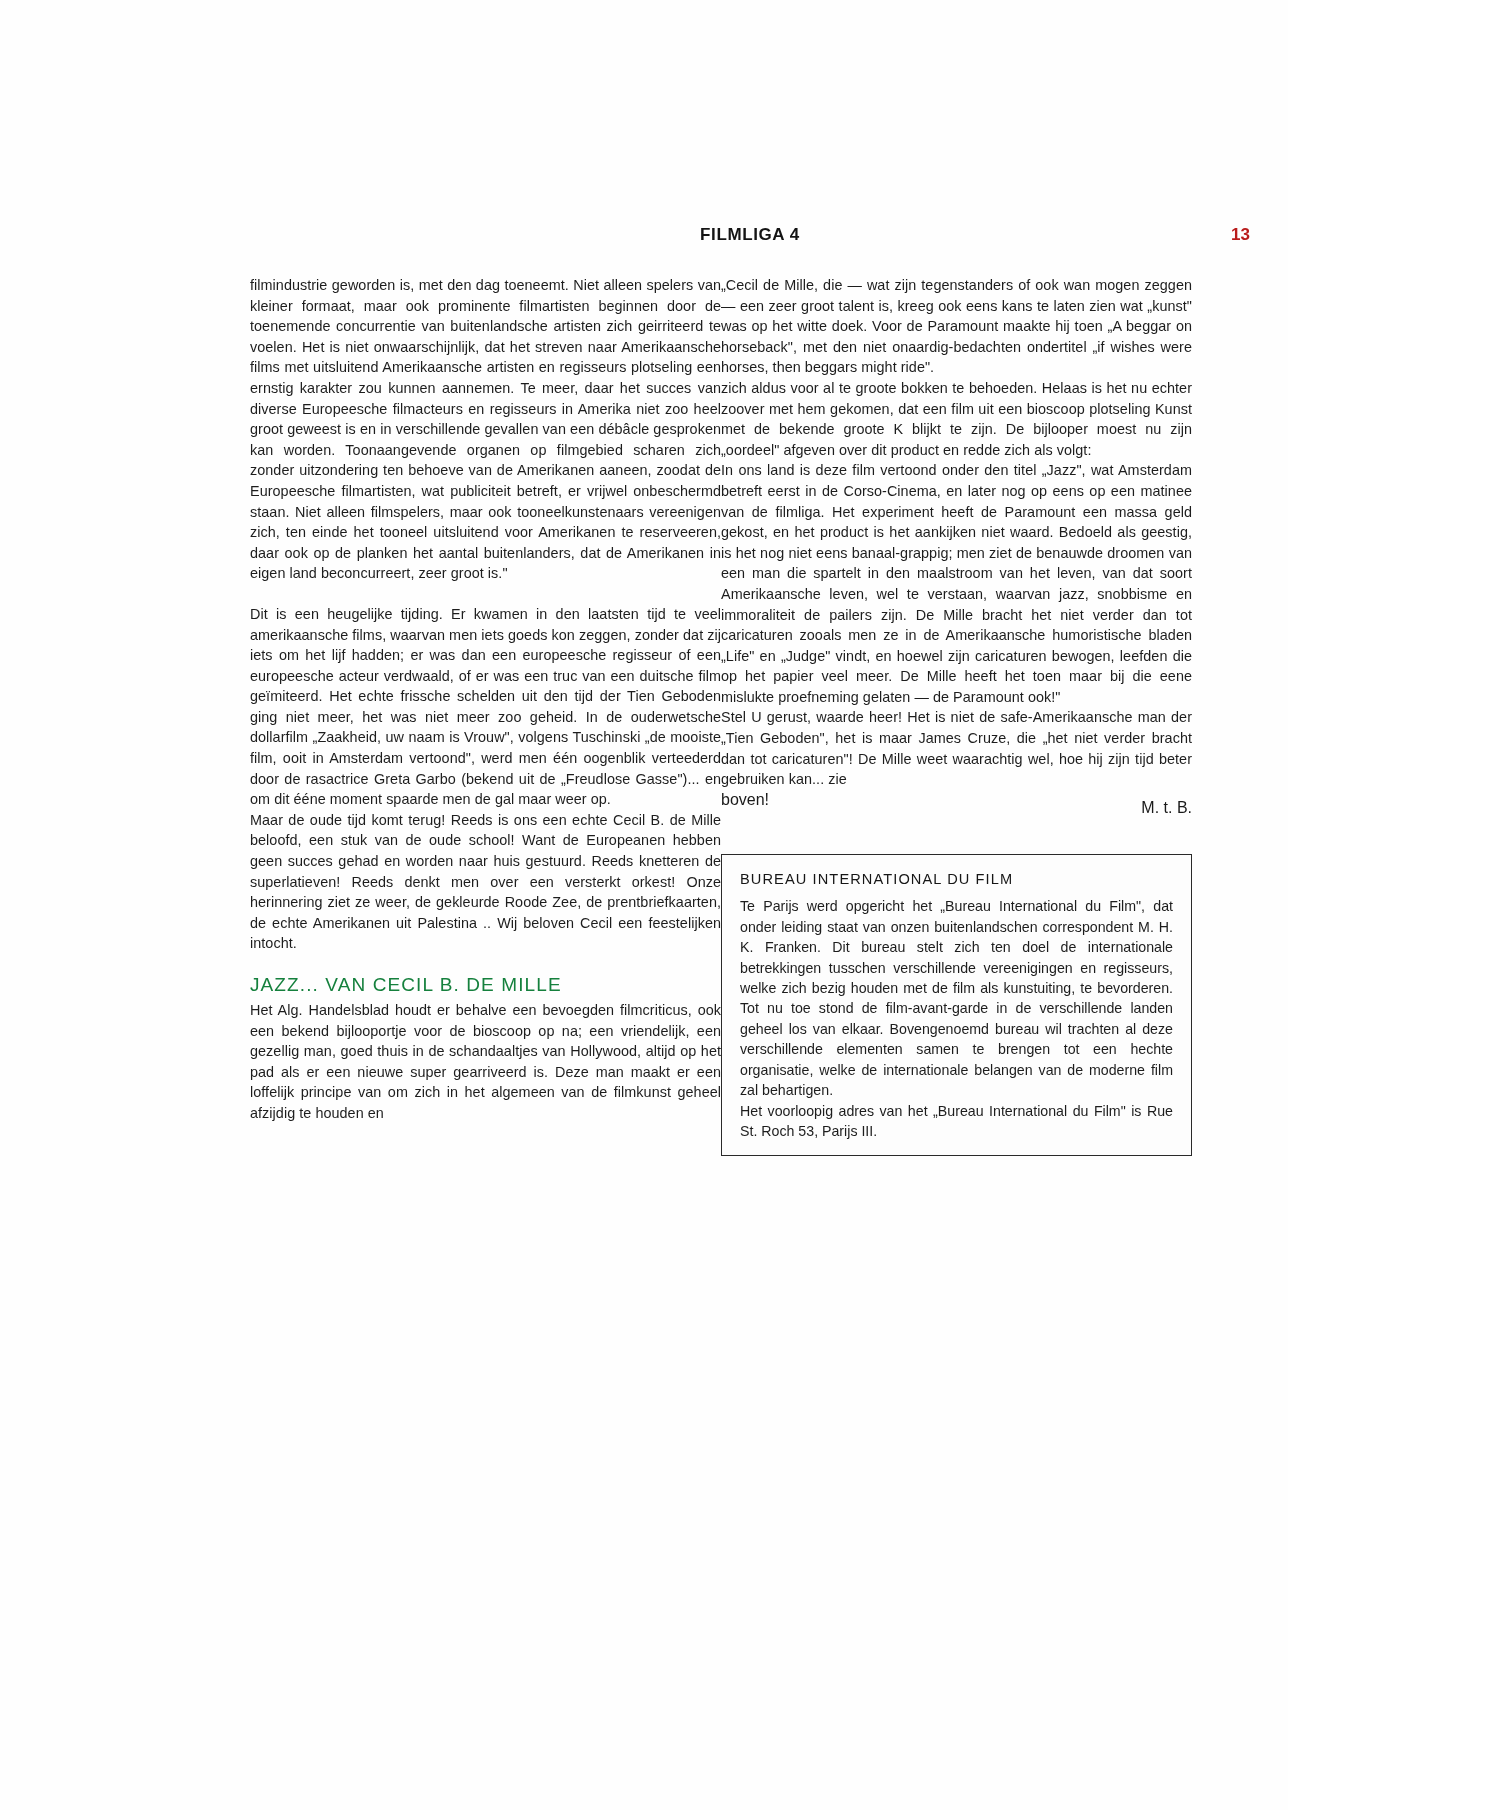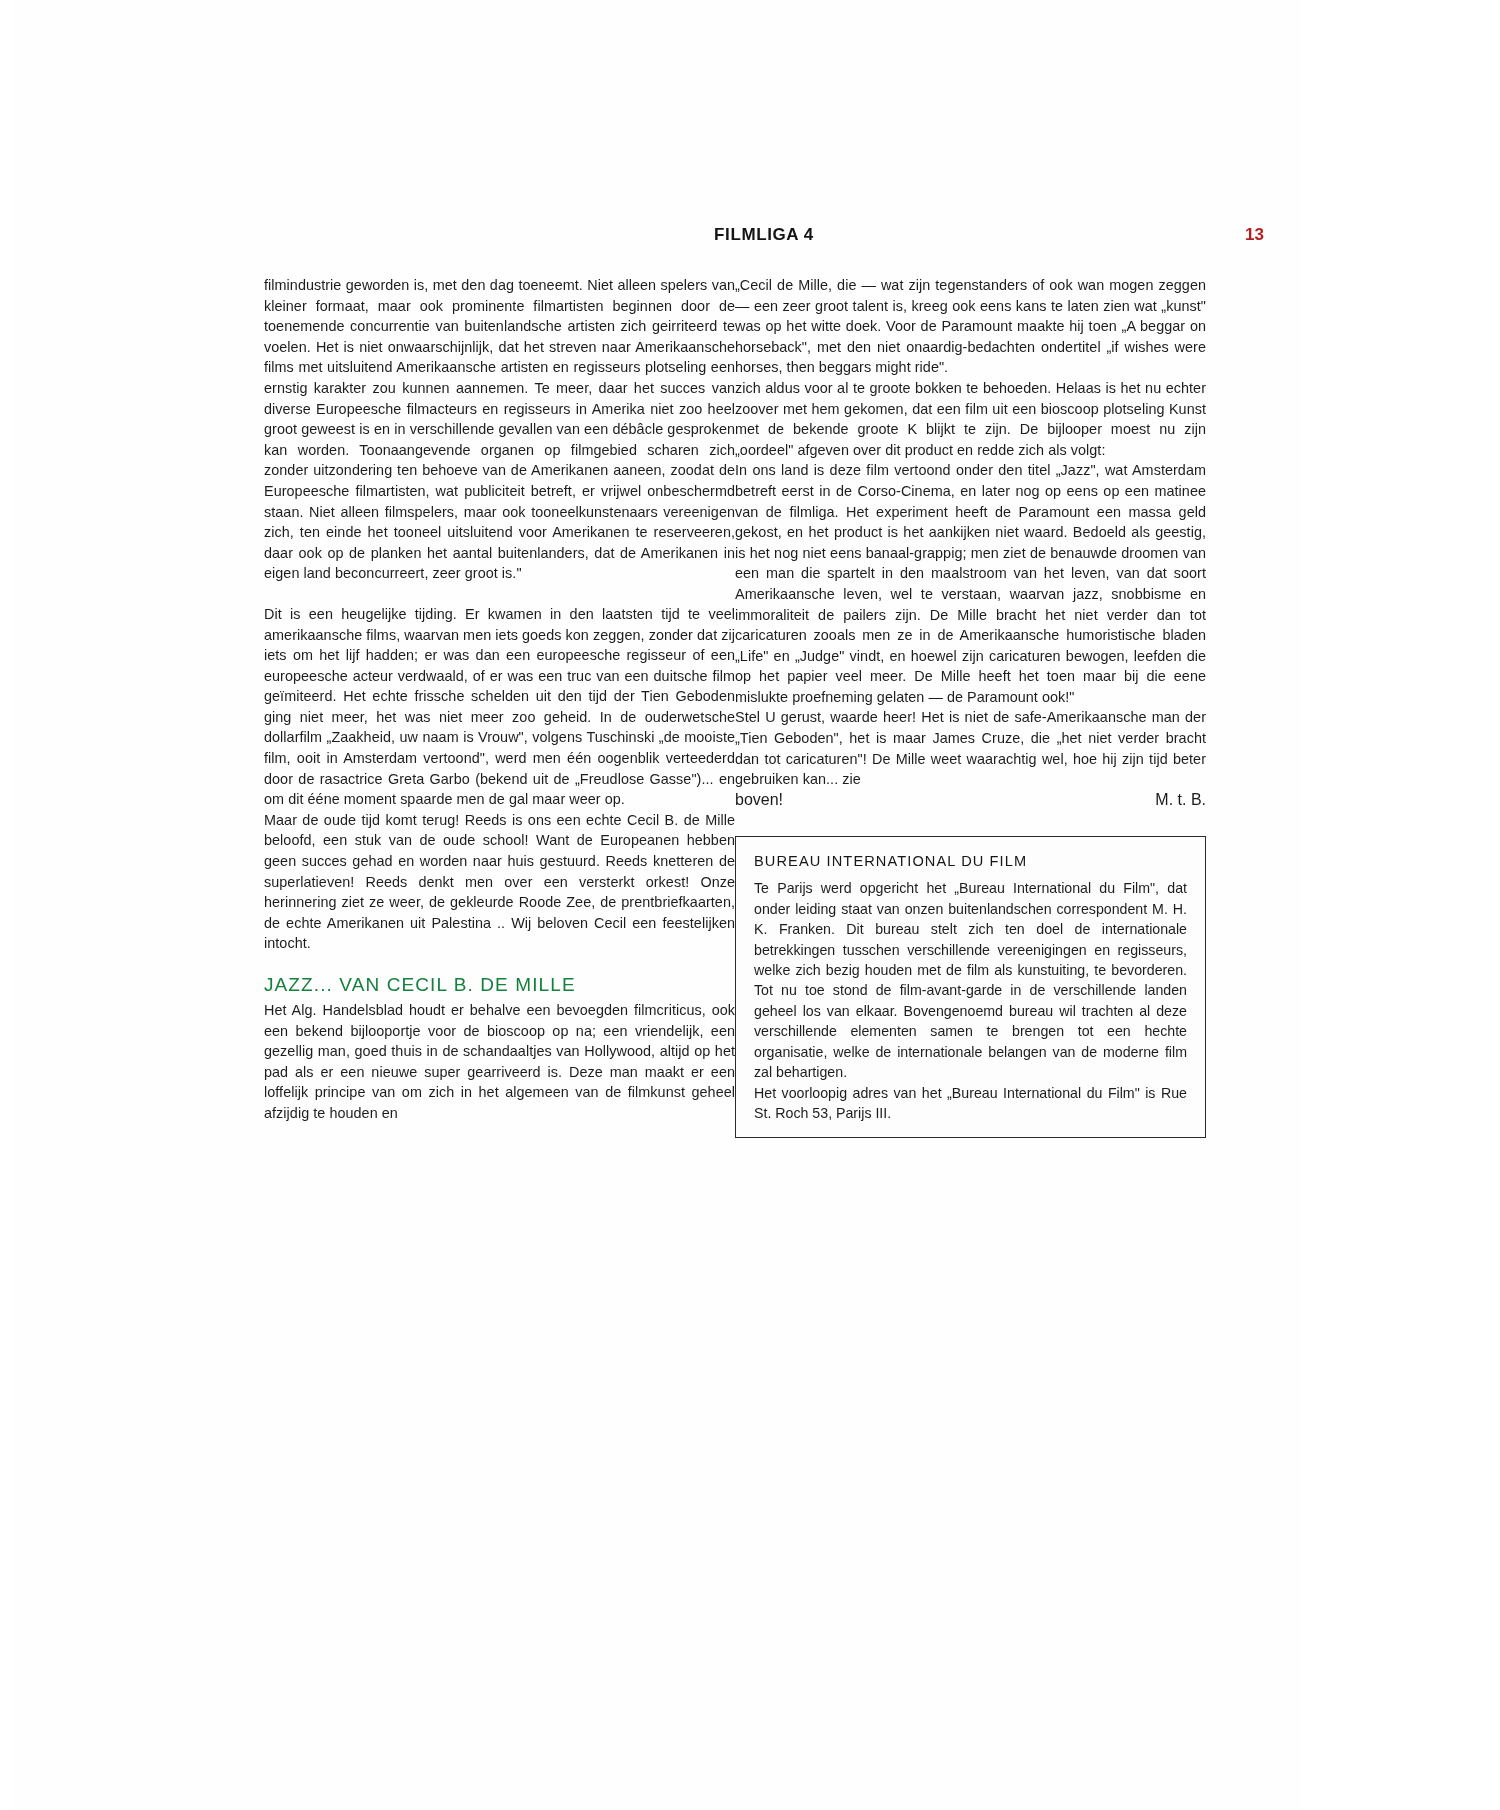--- a/index.html
+++ b/index.html
@@ -9,21 +9,21 @@
   }
   body {
     width: 1500px;
     height: 1810px;
     font-family: "Liberation Sans", sans-serif;
     color: #1a1a1a;
     position: relative;
   }
   .page {
     position: absolute;
-    left: 14px; top: 0;
+    left: 0; top: 0;
     width: 1288px;
     height: 1810px;
     background: #fefefe;
   }
   .scan {
     position: absolute;
     left: 250px;
     top: 225px;
     width: 1000px;
     height: 1320px;
@@ -76,23 +76,23 @@
     margin: 0 0 4px 0;
     color: #15803d;
   }
   .sig-line {
     display: flex;
     justify-content: space-between;
     font-size: 16px;
     line-height: 20.6px;
   }
   .sig-line .left { flex: 1; text-align: left; }
-  .sig-line .right { padding-left: 18px; }
+  .sig-line .right { padding-left: 18px; margin-top: 8px; }
   .box {
-    margin-top: 26px;
+    margin-top: 36px;
     border: 1px solid #2a2a2a;
     padding: 16px 18px 14px 18px;
     background: #fdfdfd;
   }
   .box-title {
     font-size: 14.6px;
     letter-spacing: 1.1px;
     margin-bottom: 9px;
     color: #161616;
   }

